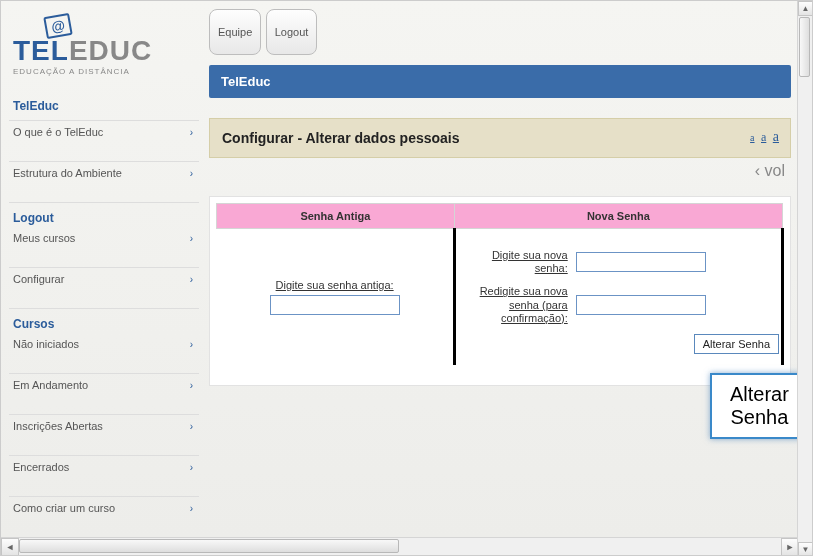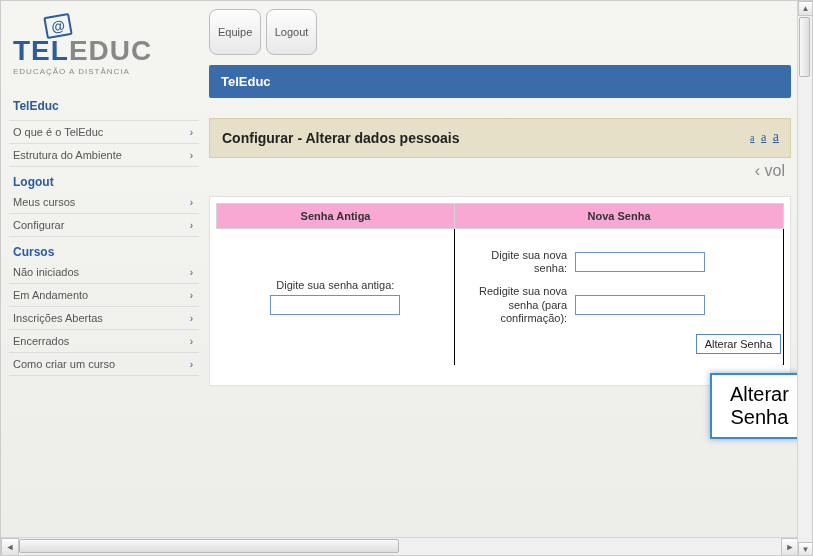--- a/index.html
+++ b/index.html
@@ -26,21 +26,21 @@
       font-size: 28px; font-weight: bold; color: #2b5c9b; letter-spacing: 1px;
     }
     .logo-text .grey { color: #888; margin-top: 48px; }
     .logo-sub { font-size: 8px; color: #888; letter-spacing: 1px; }
     .nav-heading {
       color: #2b5c9b; font-weight: bold; font-size: 12px;
       padding: 8px 4px 2px 4px;
     }
     .nav-item {
       display: flex; justify-content: space-between; align-items: center;
-      font-size: 11px; color: #555; padding: 5px 6px 5px 4px;
+      font-size: 11px; color: #555; padding: 5px 6px 23px 4px;
       border-bottom: 1px solid #ddd; cursor: pointer;
     }
     .nav-item .arrow { color: #2b5c9b; font-size: 10px; }
     .nav-teleduc { border-bottom: 1px solid #ddd; padding: 6px 4px; }
     .nav-teleduc a { color: #2b5c9b; font-weight: bold; font-size: 12px; text-decoration: none; }
     .top-btns { margin-bottom: 10px; }
     .top-btn {
       display: inline-block; font-size: 11px; color: #555;
       background: linear-gradient(#fefefe,#e8e8e8); border: 1px solid #bdbdbd;
       padding: 16px 8px; border-radius: 8px; cursor: pointer;
@@ -73,21 +73,21 @@
       font-size: 11px; padding: 4px 10px; border: 1px solid #2a6ea8;
       cursor: pointer; margin-right: 4px;
     }
     .form-table { width: 100%; border-collapse: collapse; }
     .form-table th {
       background: #f9a8d4; font-size: 11px; font-weight: bold; color: #333;
       padding: 6px; text-align: center; border: 1px solid #d5d5d5;
     }
     .form-table td {
       vertical-align: top; padding: 20px 10px 30px 10px; font-size: 11px;
-      color: #333; border-right: 1px solid #000000;
+      color: #333; border-right: 3px solid #000000; text-decoration: underline;
     }
     .field-row { display: flex; align-items: center; margin-bottom: 10px; }
     .field-row label { width: 110px; text-align: right; padding-right: 8px; line-height: 1.2; }
     .text-input {
       border: 1px solid #6b93c5; width: 130px; height: 20px; font-size: 11px;
       padding: 1px 3px;
     }
     .old-pass-block { text-align: center; padding-top: 30px; }
     .old-pass-block label { display: block; margin-bottom: 4px; }
     .old-pass-block input { margin: 0 auto; }

